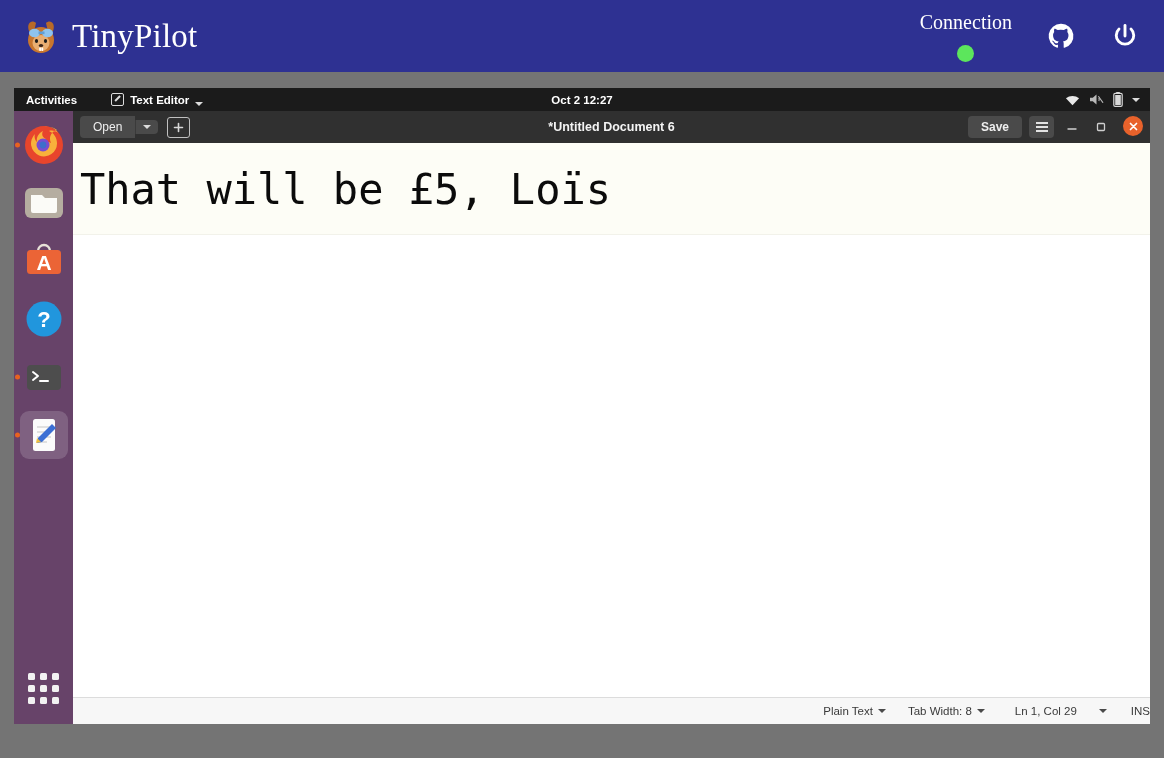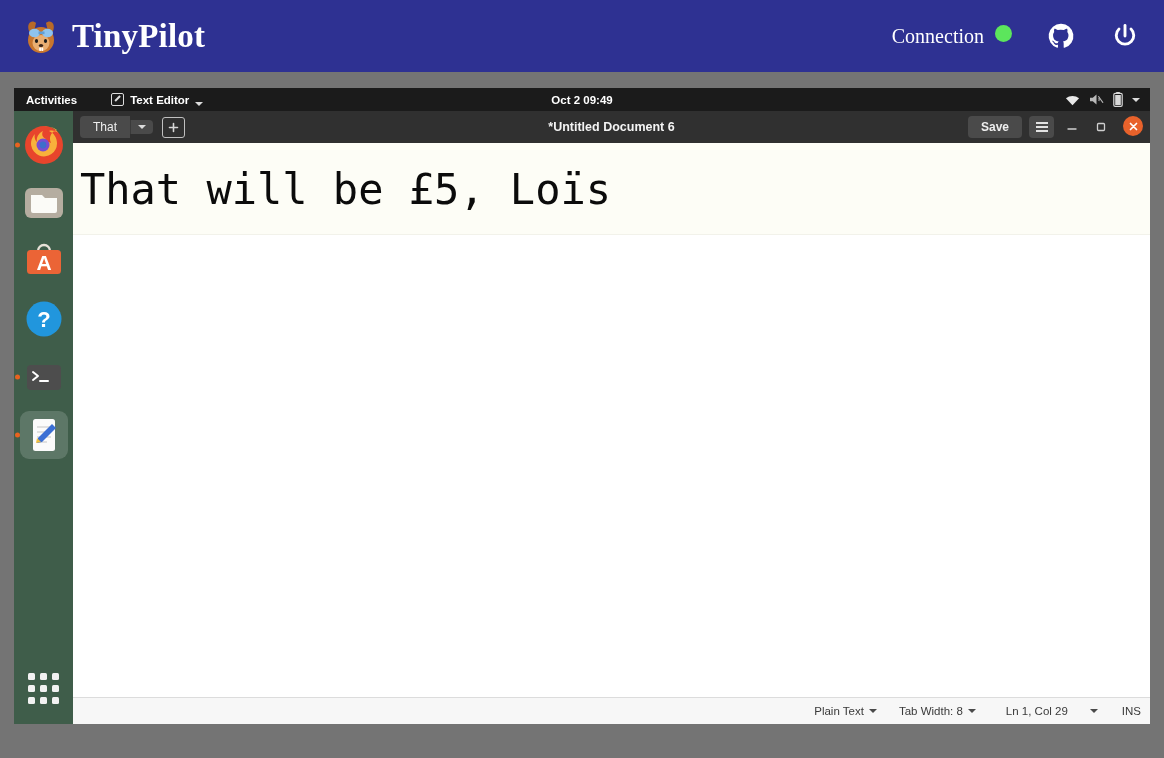--- a/index.html
+++ b/index.html
@@ -17,61 +17,61 @@
     background: #2e3192;
     display: flex; align-items: center;
   }
   .tp-logo-wrap {
     display: flex; align-items: center;
     margin-left: 22px; gap: 10px;
   }
   .tp-mascot { width: 40px; height: 38px; flex: 0 0 auto; }
   .tp-wordmark {
     font-family: "Liberation Serif", serif;
-    font-size: 33px; font-weight: bold; color: #ffffff;
+    font-size: 33px; font-weight: normal; color: #ffffff;
     letter-spacing: .2px; white-space: nowrap;
   }
   .tp-nav {
     margin-left: auto; display: flex; align-items: center;
     height: 100%; padding-right: 24px; gap: 0px;
   }
   .tp-btn-commands {
     background: #1a1a8c;
     border: 1px solid #4b4eb5;
     color: #ffffff;
     font-family: "Liberation Serif", serif;
     font-size: 20px;
     padding: 11px 26px;
     cursor: pointer;
     white-space: nowrap;
   }
   .tp-conn {
-    display: flex; align-items: flex-start; gap: 11px;
-    margin-left: 26px; cursor: pointer;
+    display: flex; align-items: center; gap: 11px;
+    margin-left: 26px; cursor: pointer; flex-direction: column;
   }
   .tp-conn-label {
     font-family: "Liberation Serif", serif;
     font-size: 20px; color: #ffffff; white-space: nowrap;
   }
   .tp-conn-dot {
     width: 17px; height: 17px; border-radius: 50%;
     background: #5ce65c;
   }
   .tp-icon-btn {
     margin-left: 34px; cursor: pointer; display: flex;
     align-items: center; justify-content: center;
     width: 30px; height: 30px;
   }
   .tp-icon-btn svg { display: block; }
 
   
   .vnc-screen {
     position: absolute; left: 14px; top: 88px;
     width: 1136px; height: 636px;
-    background: #86efac;
+    background: #f0abfc;
     overflow: hidden;
   }
 
   
   .gnome-topbar {
     position: absolute; left: 0; top: 0;
     width: 100%; height: 23px;
     background: #1b1b1b;
     display: flex; align-items: center;
     color: #ffffff; font-size: 11.5px; font-weight: bold;
@@ -193,21 +193,21 @@
   .ed-text {
     position: absolute; left: 7px; top: 4px;
     font-family: "DejaVu Sans Mono", monospace;
     font-size: 42px; color: #0b0b0b;
     white-space: pre; letter-spacing: 0px; line-height: 86px;
   }
 
   .ed-statusbar {
     height: 27px; background: #f7f7f7; border-top: 1px solid #dcdcdc;
     display: flex; align-items: center; justify-content: flex-end;
-    padding-right: 9px; gap: 0; flex: 0 0 auto;
+    gap: 0; flex: 0 0 auto;
     font-size: 11.5px; color: #3a3a3a;
   }
   .sb-item { display: flex; align-items: center; gap: 5px; cursor: pointer; margin-left: 22px; white-space: nowrap; }
   .caret-dark {
     width: 0; height: 0; border-left: 4px solid transparent;
     border-right: 4px solid transparent; border-top: 4.5px solid #4a4a4a;
     display: inline-block;
   }
   .sb-static { margin-left: 30px; white-space: nowrap; cursor: default; }
   .sb-ins { margin-left: 24px; white-space: nowrap; cursor: default; }
@@ -267,21 +267,21 @@
 
   <div class="gnome-topbar">
     <span class="gnome-activities">Activities</span>
 
     <div class="gnome-app">
       <span class="gnome-app-icon"></span>
       <span>Text Editor</span>
       <span class="caret-d"></span>
     </div>
 
-    <span class="gnome-clock">Oct 2  09:49</span>
+    <span class="gnome-clock">Oct 2  12:27</span>
 
     <div class="gnome-tray">
       <svg width="15" height="12" viewBox="0 0 16 12">
         <path d="M1 4.2A11 11 0 0 1 15 4.2L8 11.5Z" fill="#e8e8e8"></path>
       </svg>
       <svg width="15" height="13" viewBox="0 0 16 14">
         <path d="M1 5h3l4-3.3v10.6L4 9H1z" fill="#b9b9b9"></path>
         <path d="M10 3.5l5 7" stroke="#b9b9b9" stroke-width="1.3"></path>
         <path d="M10.5 5.4a3.4 3.4 0 0 1 0 3.2" stroke="#b9b9b9" stroke-width="1.2" fill="none"></path>
       </svg>
@@ -358,21 +358,21 @@
       <i></i>
         <i></i>
         <i></i>
     </div>
   </div>
 
   <div class="editor-win">
 
     <div class="ed-headerbar">
       <div class="ed-open-group">
-        <button class="ed-open-btn">That</button>
+        <button class="ed-open-btn">Open</button>
         <button class="ed-open-arrow">
           <span class="caret-d"></span>
         </button>
       </div>
       <div class="ed-newdoc">
         <svg width="11" height="11" viewBox="0 0 11 11">
           <path d="M5.5 1.5v8M1.5 5.5h8" stroke="#d8d8d8" stroke-width="1.6" stroke-linecap="round"></path>
         </svg>
       </div>
 

